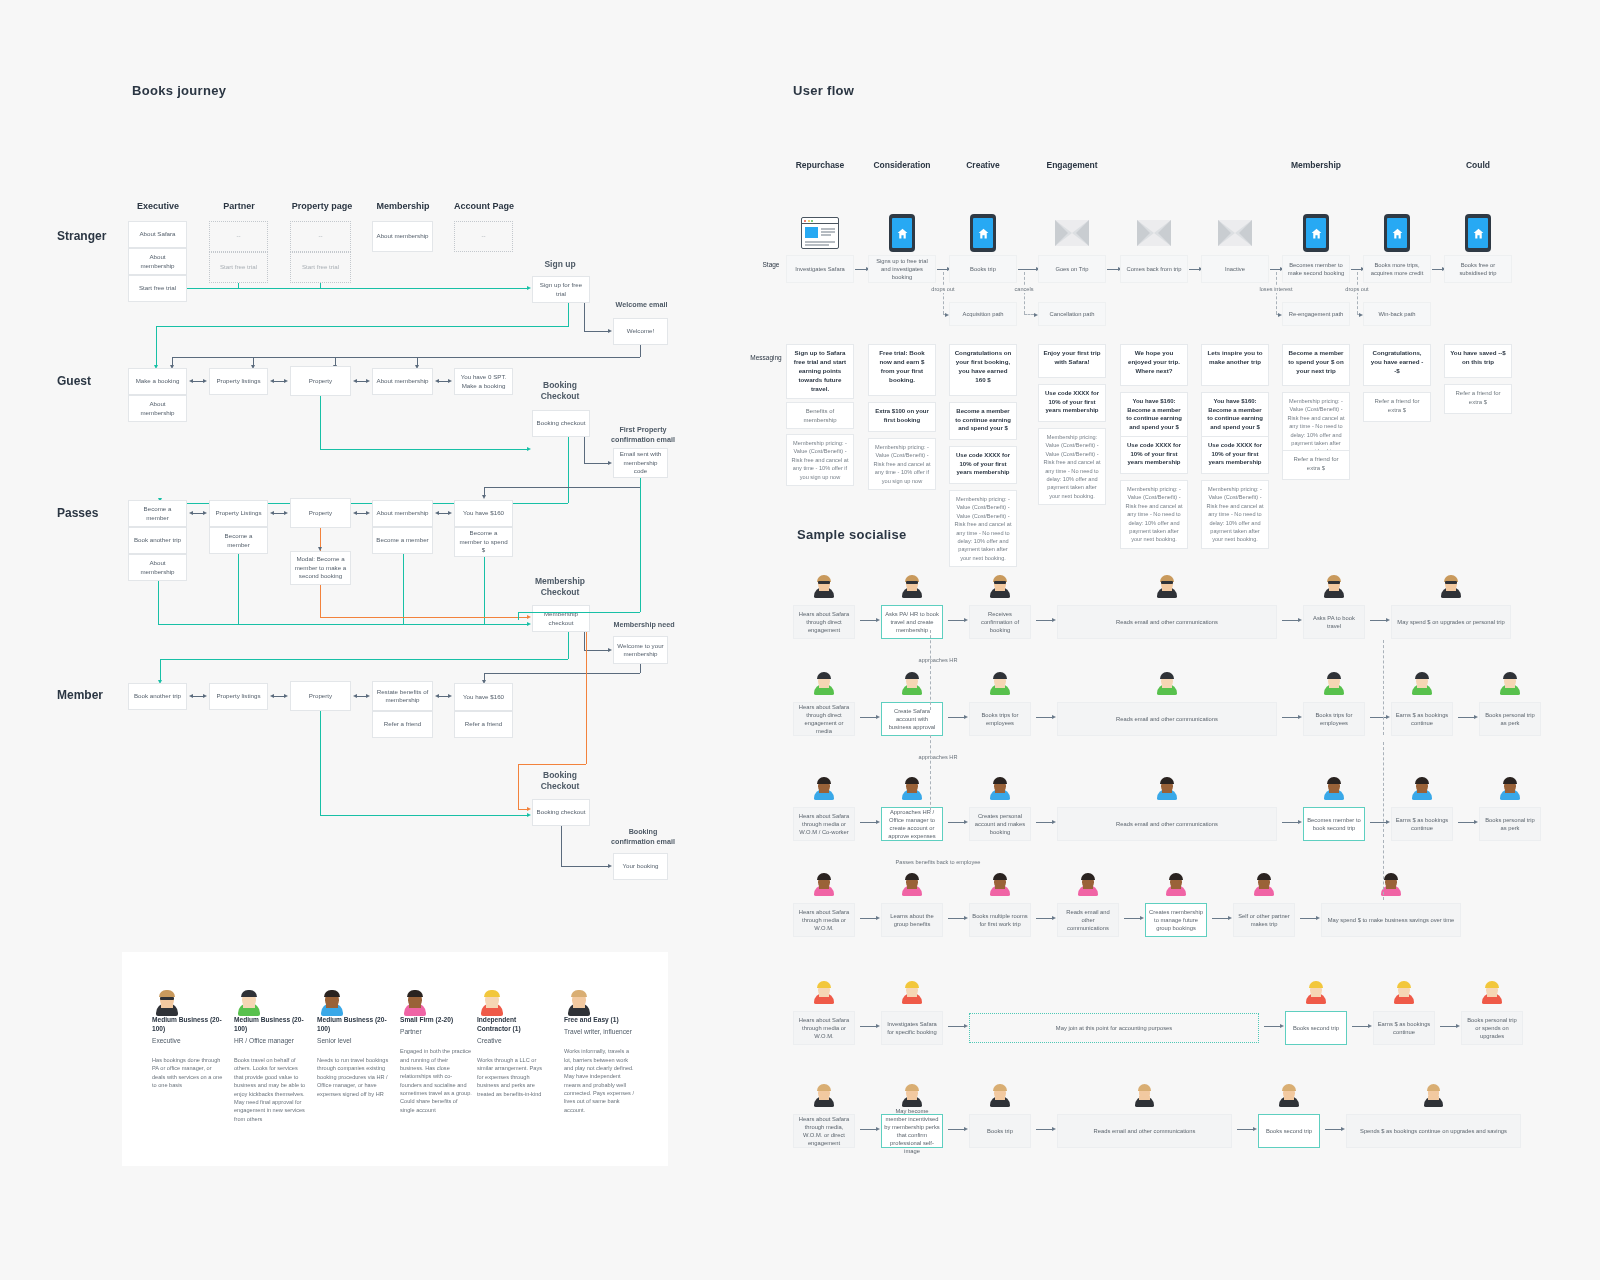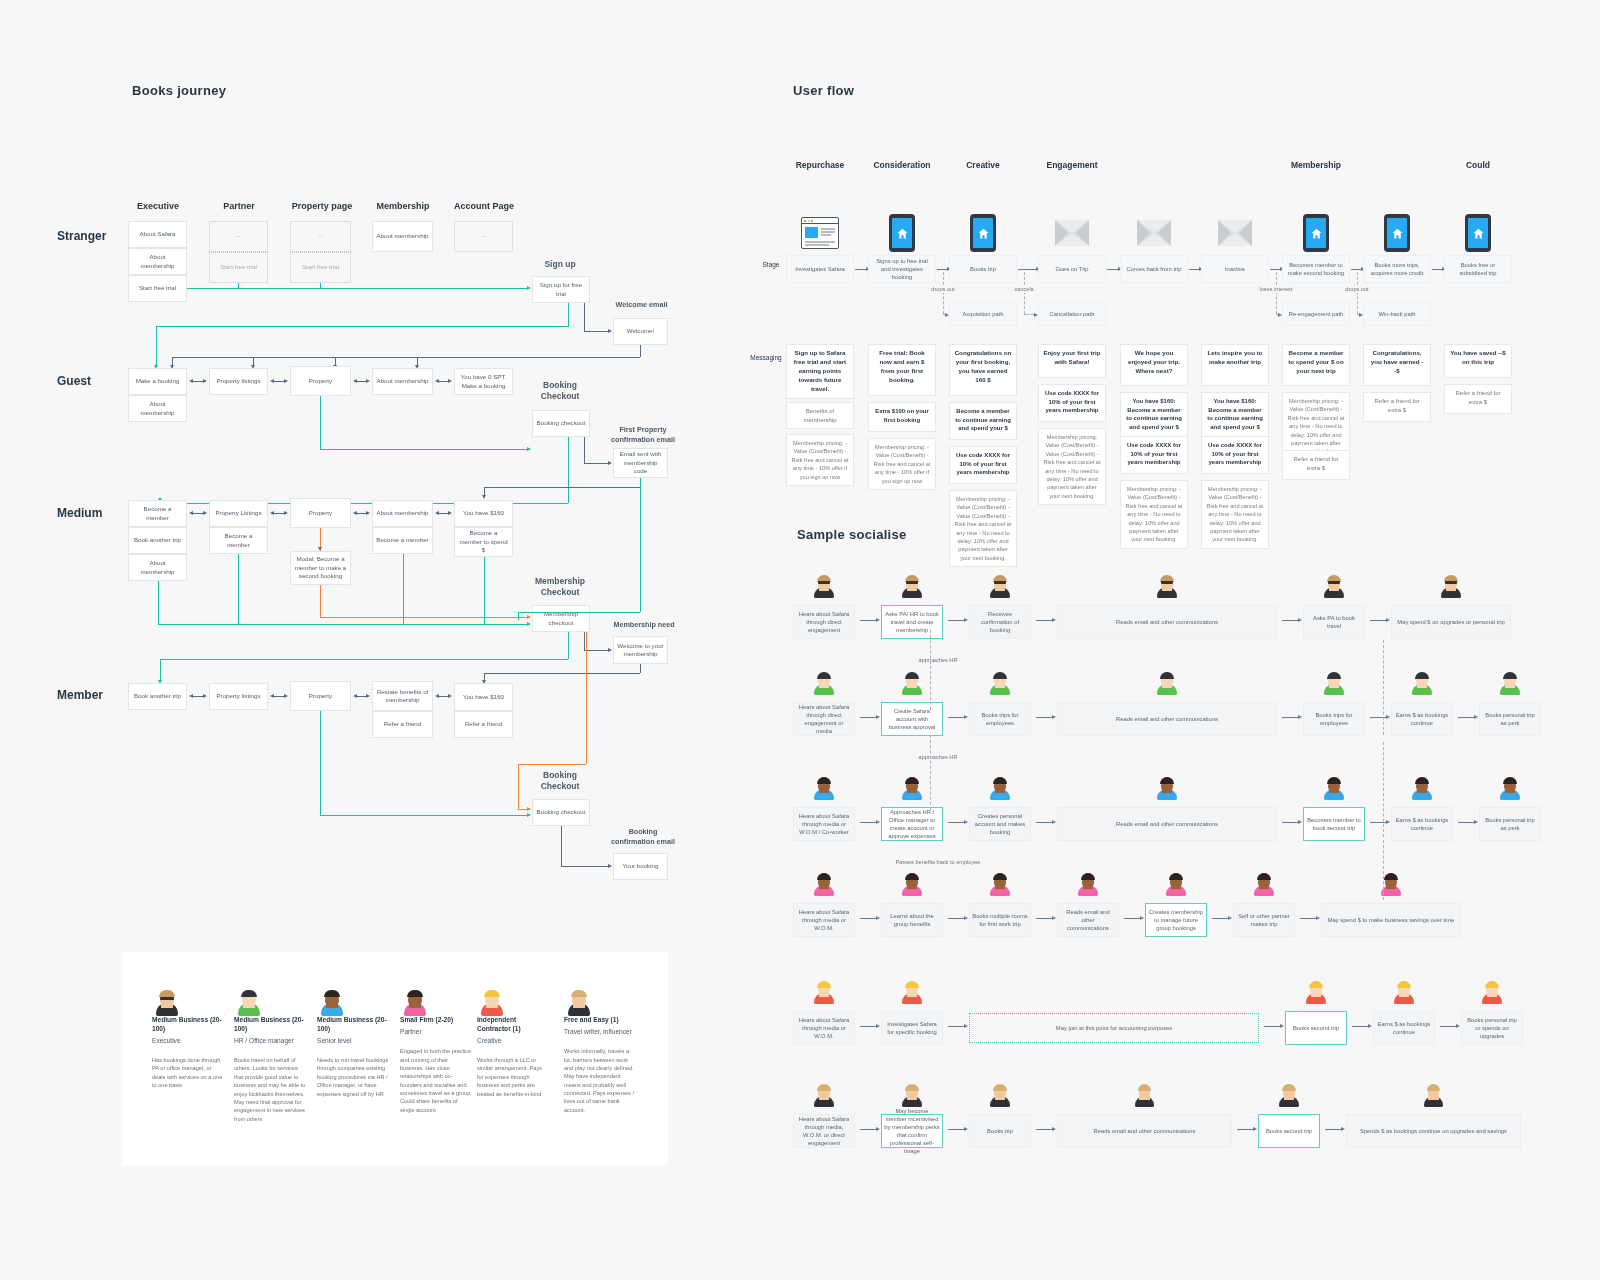--- a/index.html
+++ b/index.html
@@ -90,21 +90,21 @@
 <div class="abs section-title" style="left:132px; top:83px;">Books journey</div>
 
 <div class="abs col-head" style="left:125px; top:201px; width:66px;">Executive</div>
 <div class="abs col-head" style="left:206px; top:201px; width:66px;">Partner</div>
 <div class="abs col-head" style="left:287px; top:201px; width:70px;">Property page</div>
 <div class="abs col-head" style="left:369px; top:201px; width:68px;">Membership</div>
 <div class="abs col-head" style="left:450px; top:201px; width:68px;">Account Page</div>
 
 <div class="abs row-label" style="left:57px; top:229px;">Stranger</div>
 <div class="abs row-label" style="left:57px; top:374px;">Guest</div>
-<div class="abs row-label" style="left:57px; top:506px;">Medium</div>
+<div class="abs row-label" style="left:57px; top:506px;">Passes</div>
 <div class="abs row-label" style="left:57px; top:688px;">Member</div>
 
 <div class="abs node" style="left:128px; top:221px; width:59px; height:27px;">About Safara</div>
 <div class="abs node" style="left:128px; top:248px; width:59px; height:27px;">About membership</div>
 <div class="abs node" style="left:128px; top:275px; width:59px; height:27px;">Start free trial</div>
 
 <div class="abs node dashed" style="left:209px; top:221px; width:59px; height:31px;">--</div>
 <div class="abs node dashed" style="left:209px; top:252px; width:59px; height:31px;">Start free trial</div>
 
 <div class="abs node dashed" style="left:290px; top:221px; width:61px; height:31px;">--</div>

